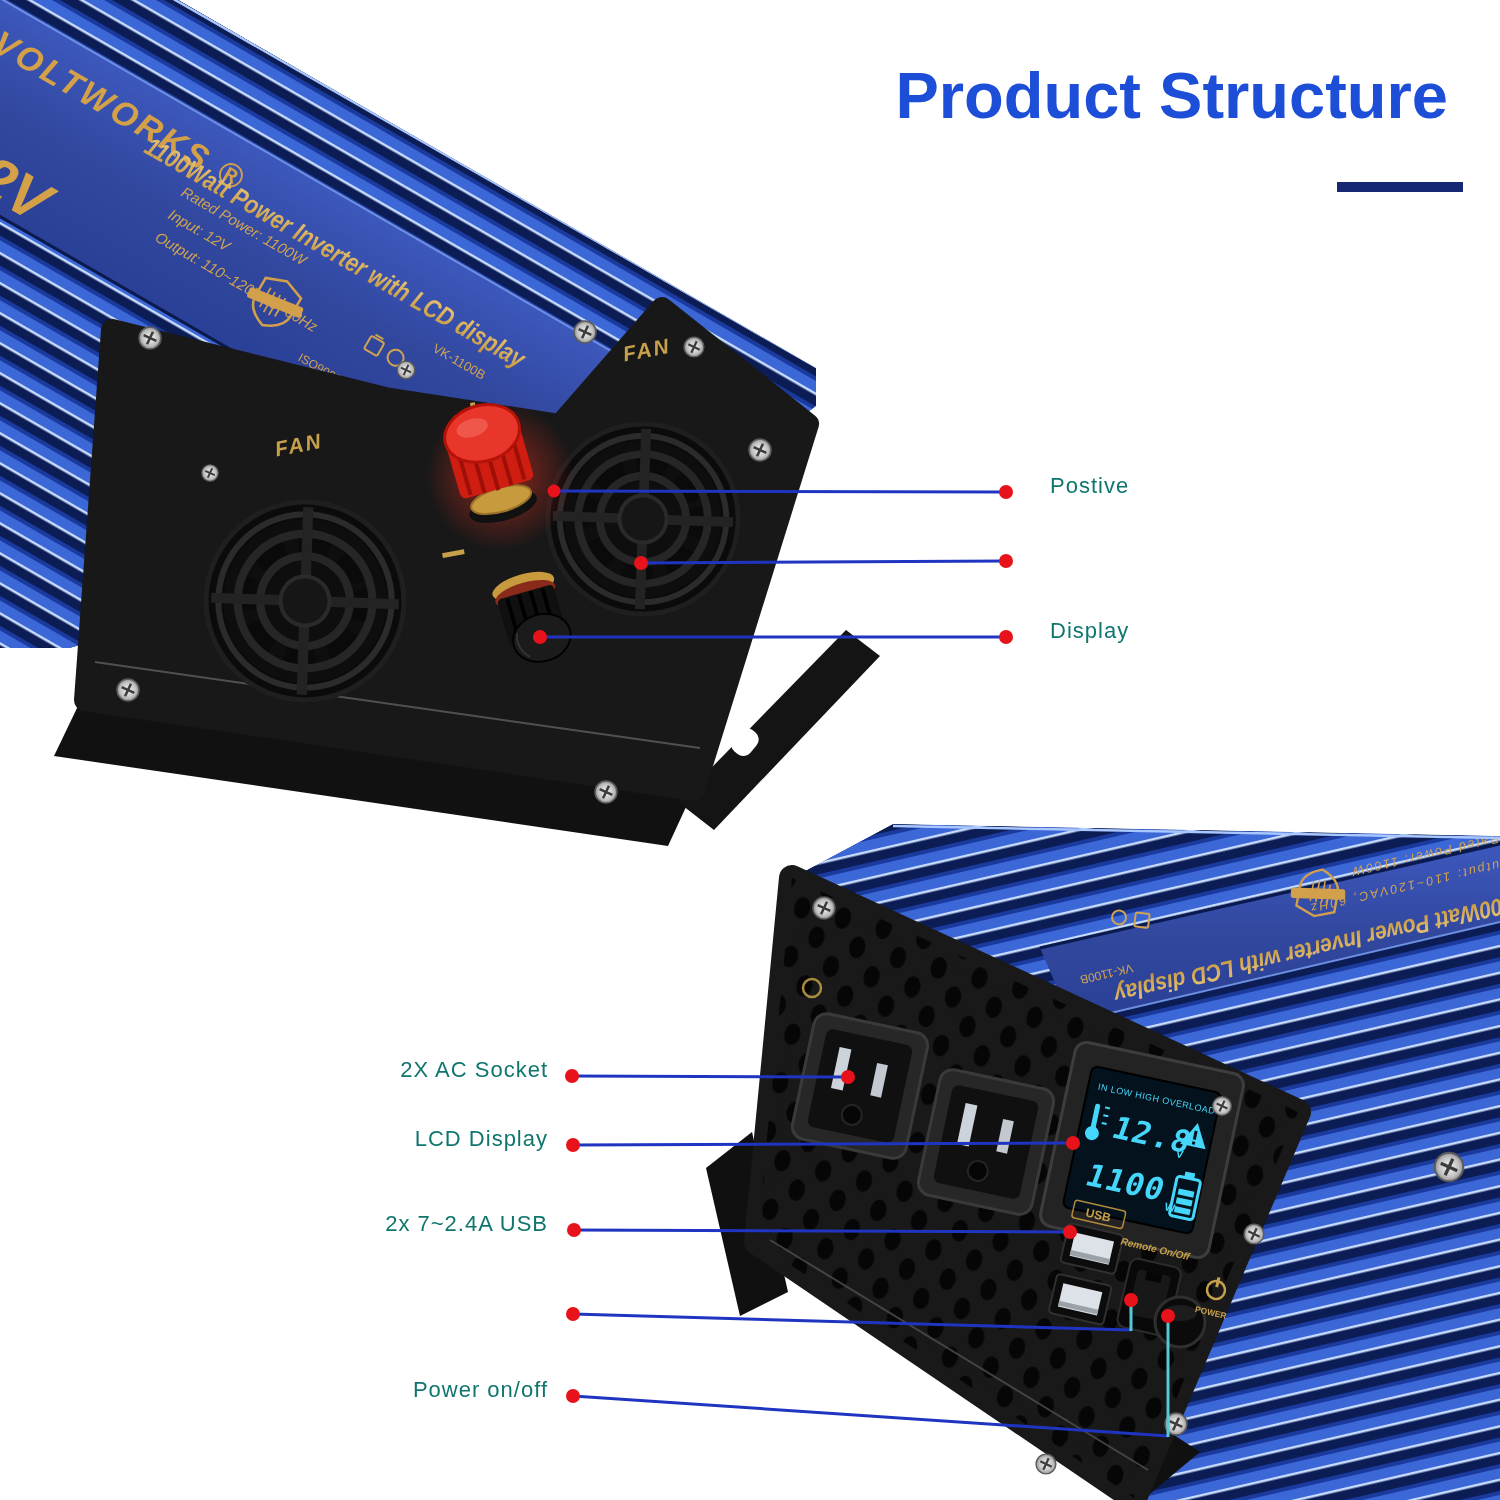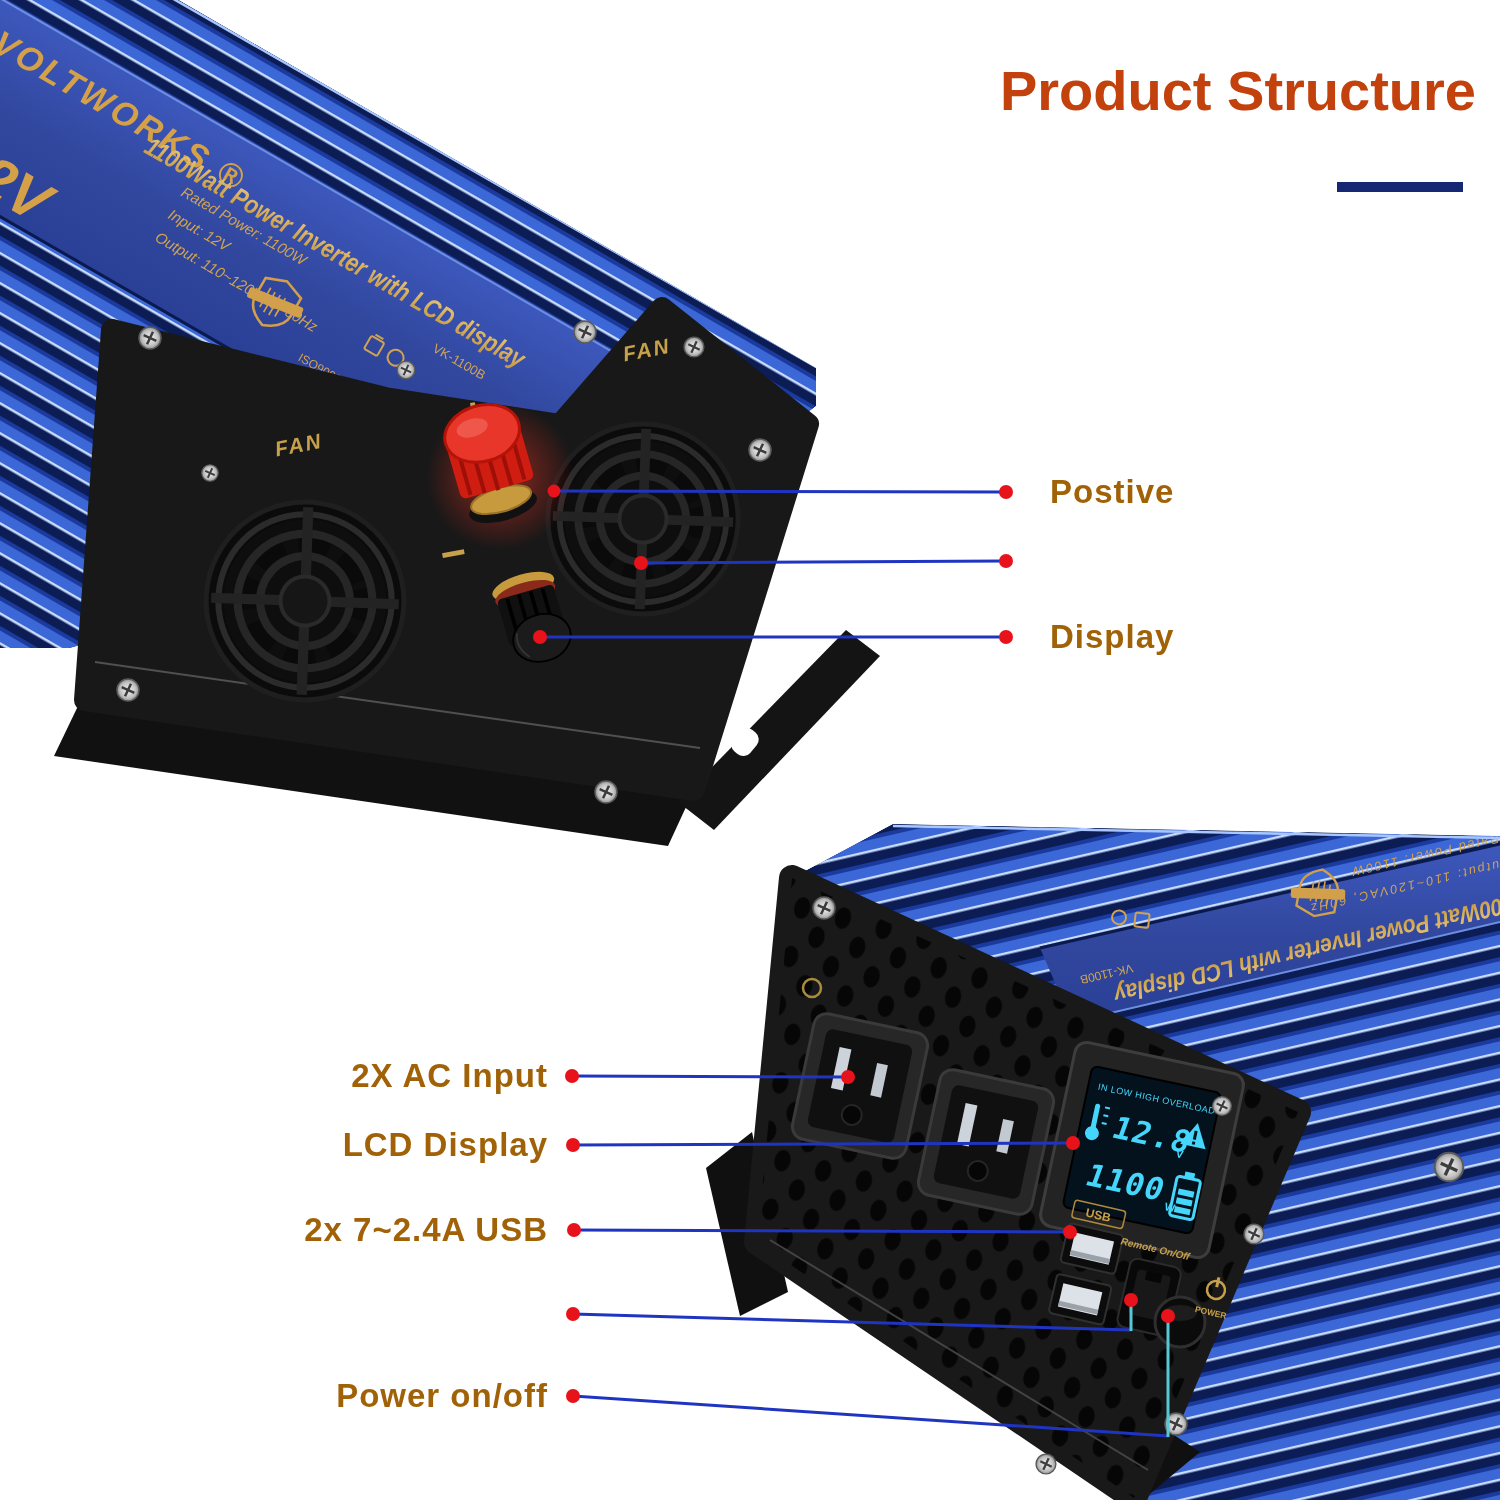--- a/index.html
+++ b/index.html
@@ -1,23 +1,23 @@
 <!DOCTYPE html>
 <html><head>
 <meta charset="utf-8">
 <style>
   html,body{margin:0;padding:0;background:#fff;}
   .stage{position:relative;width:1500px;height:1500px;background:#ffffff;overflow:hidden;
          font-family:"Liberation Sans",sans-serif;}
   .stage svg.scene{position:absolute;left:0;top:0;}
-  .page-title{position:absolute;top:58px;right:24px;font-size:56px;font-weight:bold;
-              color:#c2410c;letter-spacing:0px;white-space:nowrap;}
+  .page-title{position:absolute;top:58px;right:52px;font-size:65px;font-weight:bold;
+              color:#1d4ed8;letter-spacing:0px;white-space:nowrap;}
   .title-bar{position:absolute;top:182px;right:37px;width:126px;height:10px;background:#162774;}
-  .callout-label{position:absolute;font-size:33px;color:#a16207;letter-spacing:1px;
-                 white-space:nowrap;line-height:1;font-weight:bold;}
+  .callout-label{position:absolute;font-size:22px;color:#0f766e;letter-spacing:1px;
+                 white-space:nowrap;line-height:1;}
   .co-right{left:1050px;}
   .co-left{right:952px;text-align:right;}
 </style>
 </head>
 <body>
 
 <div class="stage">
 
 <svg class="scene" width="1500" height="1500" viewBox="0 0 1500 1500">
   <defs>
@@ -325,18 +325,18 @@
     <circle cx="1168" cy="1316" r="7"></circle>
   </g>
 </svg>
 
 <div class="page-title">Product Structure</div>
 <div class="title-bar"></div>
 
 <div class="callout-label co-right" style="top:475px;">Postive</div>
 <div class="callout-label co-right" style="top:620px;">Display</div>
 
-<div class="callout-label co-left" style="top:1059px;">2X AC Input</div>
+<div class="callout-label co-left" style="top:1059px;">2X AC Socket</div>
 <div class="callout-label co-left" style="top:1128px;">LCD Display</div>
 <div class="callout-label co-left" style="top:1213px;">2x 7~2.4A USB</div>
 <div class="callout-label co-left" style="top:1379px;">Power on/off</div>
 
 </div>
 
 </body></html>

